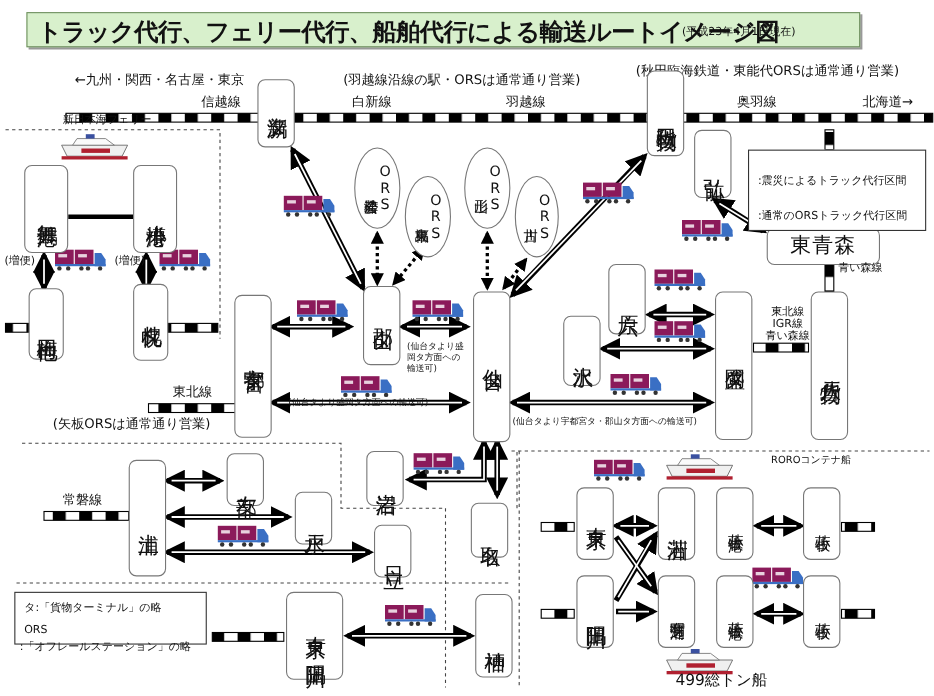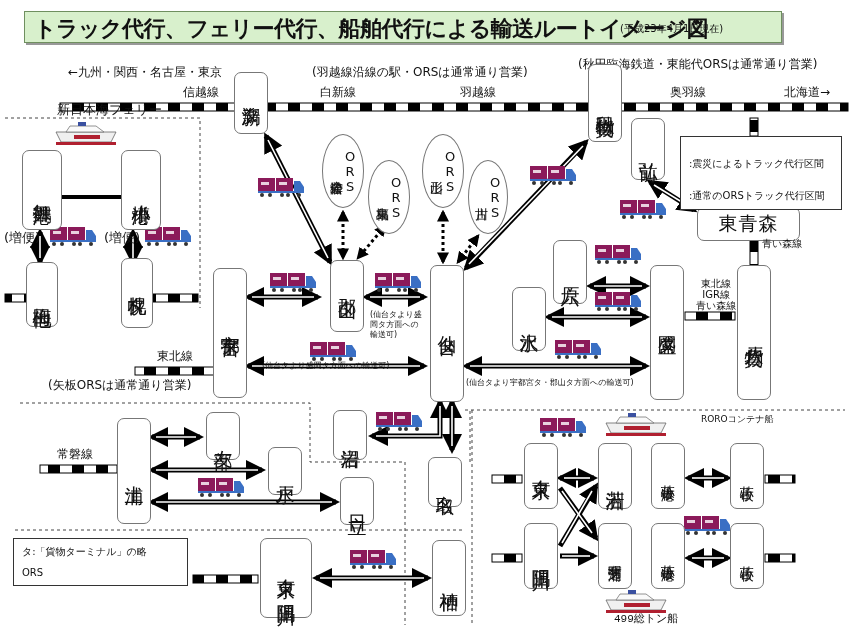--- a/index.html
+++ b/index.html
@@ -2,21 +2,21 @@
 <html><head>
 <meta charset="utf-8">
 <style>
   html,body{margin:0;padding:0;background:#fff;}
   body{width:849px;height:633px;overflow:hidden;position:relative;font-family:"DejaVu Sans",sans-serif;}
   svg{position:absolute;left:0;top:0;}
   .title-box{position:absolute;left:24px;top:11px;width:756px;height:30px;background:#d8f0cc;border:1px solid #6f8f5f;box-shadow:2px 2px 0 #999;}
   .title-text{position:absolute;left:34px;top:14px;font-size:22px;font-weight:bold;color:#111;letter-spacing:-0.5px;white-space:nowrap;font-family:Liberation Serif, serif;}
   .title-sub{position:absolute;left:620px;top:22px;font-size:10px;color:#111;white-space:nowrap;}
   .lbl{position:absolute;font-size:12px;color:#111;white-space:nowrap;}
-  .sm{position:absolute;font-size:13px;color:#111;white-space:nowrap;line-height:11px;}
+  .sm{position:absolute;font-size:10px;color:#111;white-space:nowrap;line-height:11px;}
   .node{position:absolute;border:1px solid #777;border-radius:7px;background:#fff;display:flex;align-items:center;justify-content:center;box-sizing:border-box;font-size:19px;color:#111;writing-mode:vertical-rl;text-orientation:upright;letter-spacing:1px;line-height:1.05;}
   .node.h{writing-mode:horizontal-tb;}
   .node.small{font-size:14px;}
   .oval{position:absolute;border:1px solid #777;border-radius:50%;background:#fff;box-sizing:border-box;font-size:13px;color:#111;display:flex;align-items:center;justify-content:center;}
   .vcol{writing-mode:vertical-rl;text-orientation:upright;line-height:1.05;}
   .legend{position:absolute;left:680px;top:136px;width:162px;height:74px;border:1px solid #333;background:#fff;box-sizing:border-box;}
   .legend .t{position:absolute;font-size:10px;color:#111;white-space:nowrap;}
   .note{position:absolute;left:13px;top:538px;width:175px;height:48px;border:1px solid #333;background:#fff;box-sizing:border-box;}
   .note .t{position:absolute;font-size:10px;color:#111;white-space:nowrap;}
 </style>
@@ -248,26 +248,27 @@
 <div class="sm" style="left:370px;top:310px;font-size:8px;line-height:10px;">
   <div>(仙台タより盛</div>
   <div>岡タ方面への</div>
   <div>輸送可)</div>
 </div>
 <div class="sm" style="left:262px;top:360px;font-size:8px;">(仙台タより盛岡タ方面への輸送可)</div>
 <div class="sm" style="left:466px;top:377px;font-size:8px;">(仙台タより宇都宮タ・郡山タ方面への輸送可)</div>
 <div class="lbl" style="left:57px;top:446px;">常磐線</div>
 
 <div class="sm" style="left:677px;top:414px;font-size:9px;padding-left:24px;">ROROコンテナ船</div>
-<div class="sm" style="left:614px;top:614px;font-size:11px;font-family:Liberation Mono, monospace;">499総トン船</div>
+<div class="sm" style="left:614px;top:614px;font-size:14px;">499総トン船</div>
 <div class="node" style="left:524px;top:443px;width:34px;height:66px;">東京タ</div>
 <div class="node" style="left:524px;top:523px;width:34px;height:66px;">隅田川</div>
 <div class="node" style="left:598px;top:443px;width:34px;height:66px;">若洲</div>
 <div class="node small" style="left:598px;top:523px;width:34px;height:66px;">有明芝浦</div>
 <div class="node small" style="left:651px;top:443px;width:34px;height:66px;">苫小牧港</div>
 <div class="node small" style="left:651px;top:523px;width:34px;height:66px;">苫小牧港</div>
 <div class="node small" style="left:730px;top:443px;width:34px;height:66px;">苫小牧</div>
 <div class="node small" style="left:730px;top:523px;width:34px;height:66px;">苫小牧</div>
 
 <div class="note">
   <div class="t" style="left:8px;top:6px;">タ:「貨物ターミナル」の略</div>
   <div class="t" style="left:8px;top:28px;">ORS</div>
+  <div class="t" style="left:4px;top:42px;">:「オフレールステーション」の略</div>
 </div>
 
 </body></html>

